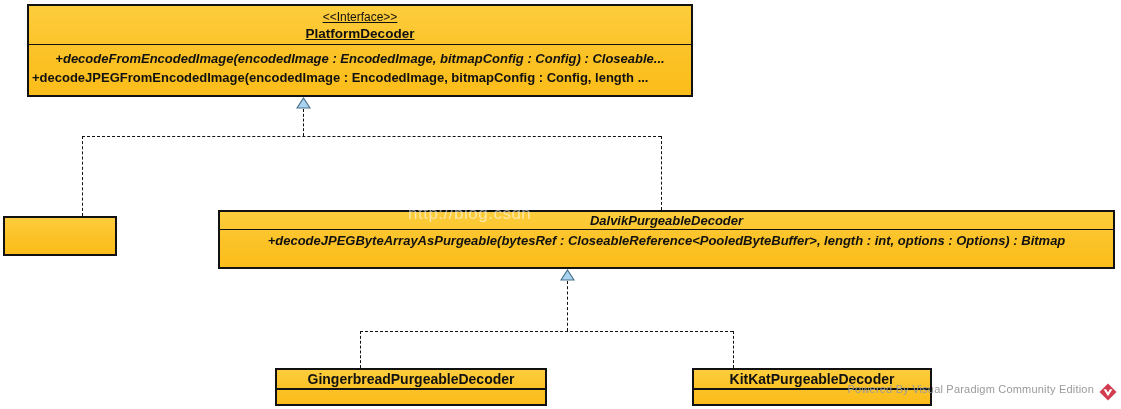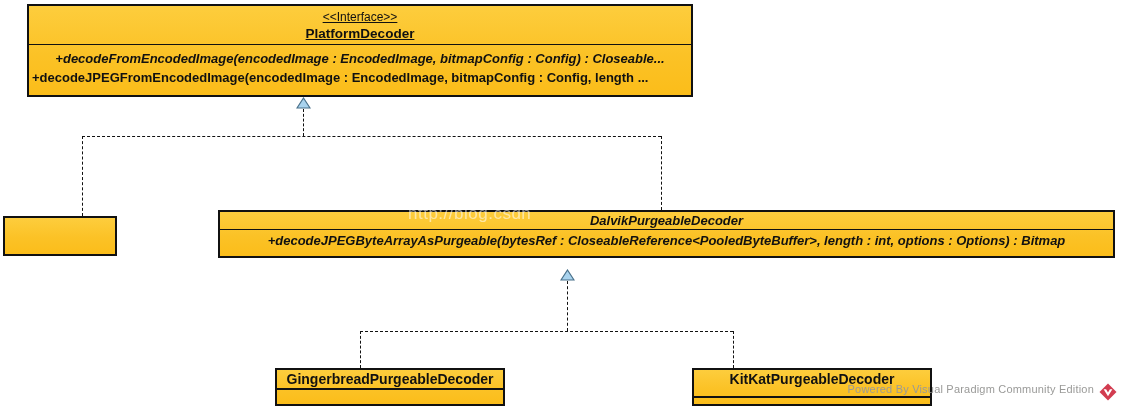--- a/index.html
+++ b/index.html
@@ -103,34 +103,34 @@
     <div class="uml-methods">
       <div class="uml-method italic">+decodeFromEncodedImage(encodedImage : EncodedImage, bitmapConfig : Config) : Closeable...</div>
       <div class="uml-method">+decodeJPEGFromEncodedImage(encodedImage : EncodedImage, bitmapConfig : Config, length ...</div>
     </div>
   </div>
 
   <div class="uml-class" style="left:3px; top:216px; width:114px; height:40px;">
     <div class="empty-compartment"></div>
   </div>
 
-  <div class="uml-class" style="left:218px; top:210px; width:897px; height:48px;">
+  <div class="uml-class" style="left:218px; top:210px; width:897px; height:59px;">
     <div class="uml-title italic divider" style="height:18px; line-height:17px; font-size:13px;">DalvikPurgeableDecoder</div>
     <div class="uml-methods" style="padding-top:1px;">
       <div class="uml-method italic">+decodeJPEGByteArrayAsPurgeable(bytesRef : CloseableReference&lt;PooledByteBuffer&gt;, length : int, options : Options) : Bitmap</div>
     </div>
   </div>
 
-  <div class="uml-class" style="left:275px; top:368px; width:230px; height:38px;">
+  <div class="uml-class" style="left:275px; top:368px; width:272px; height:38px;">
     <div class="uml-title divider2" style="height:20px; line-height:19px; font-size:14px;">GingerbreadPurgeableDecoder</div>
     <div class="empty-compartment"></div>
   </div>
 
   <div class="uml-class" style="left:692px; top:368px; width:240px; height:38px;">
-    <div class="uml-title divider2" style="height:28px; line-height:19px; font-size:14px;">KitKatPurgeableDecoder</div>
+    <div class="uml-title divider2" style="height:20px; line-height:19px; font-size:14px;">KitKatPurgeableDecoder</div>
     <div class="empty-compartment"></div>
   </div>
 
   <div class="arrowhead" style="left:296px; top:97px;">
     <svg width="15" height="12" viewBox="0 0 15 12">
       <polygon points="7.5,1 14,11 1,11" fill="#A9D3EE" stroke="#49708A" stroke-width="1.2"></polygon>
     </svg>
   </div>
   <div class="edge-v" style="left:303px; top:109px; height:27px;"></div>
   <div class="edge-h" style="left:82px;  top:136px; width:579px;"></div>

